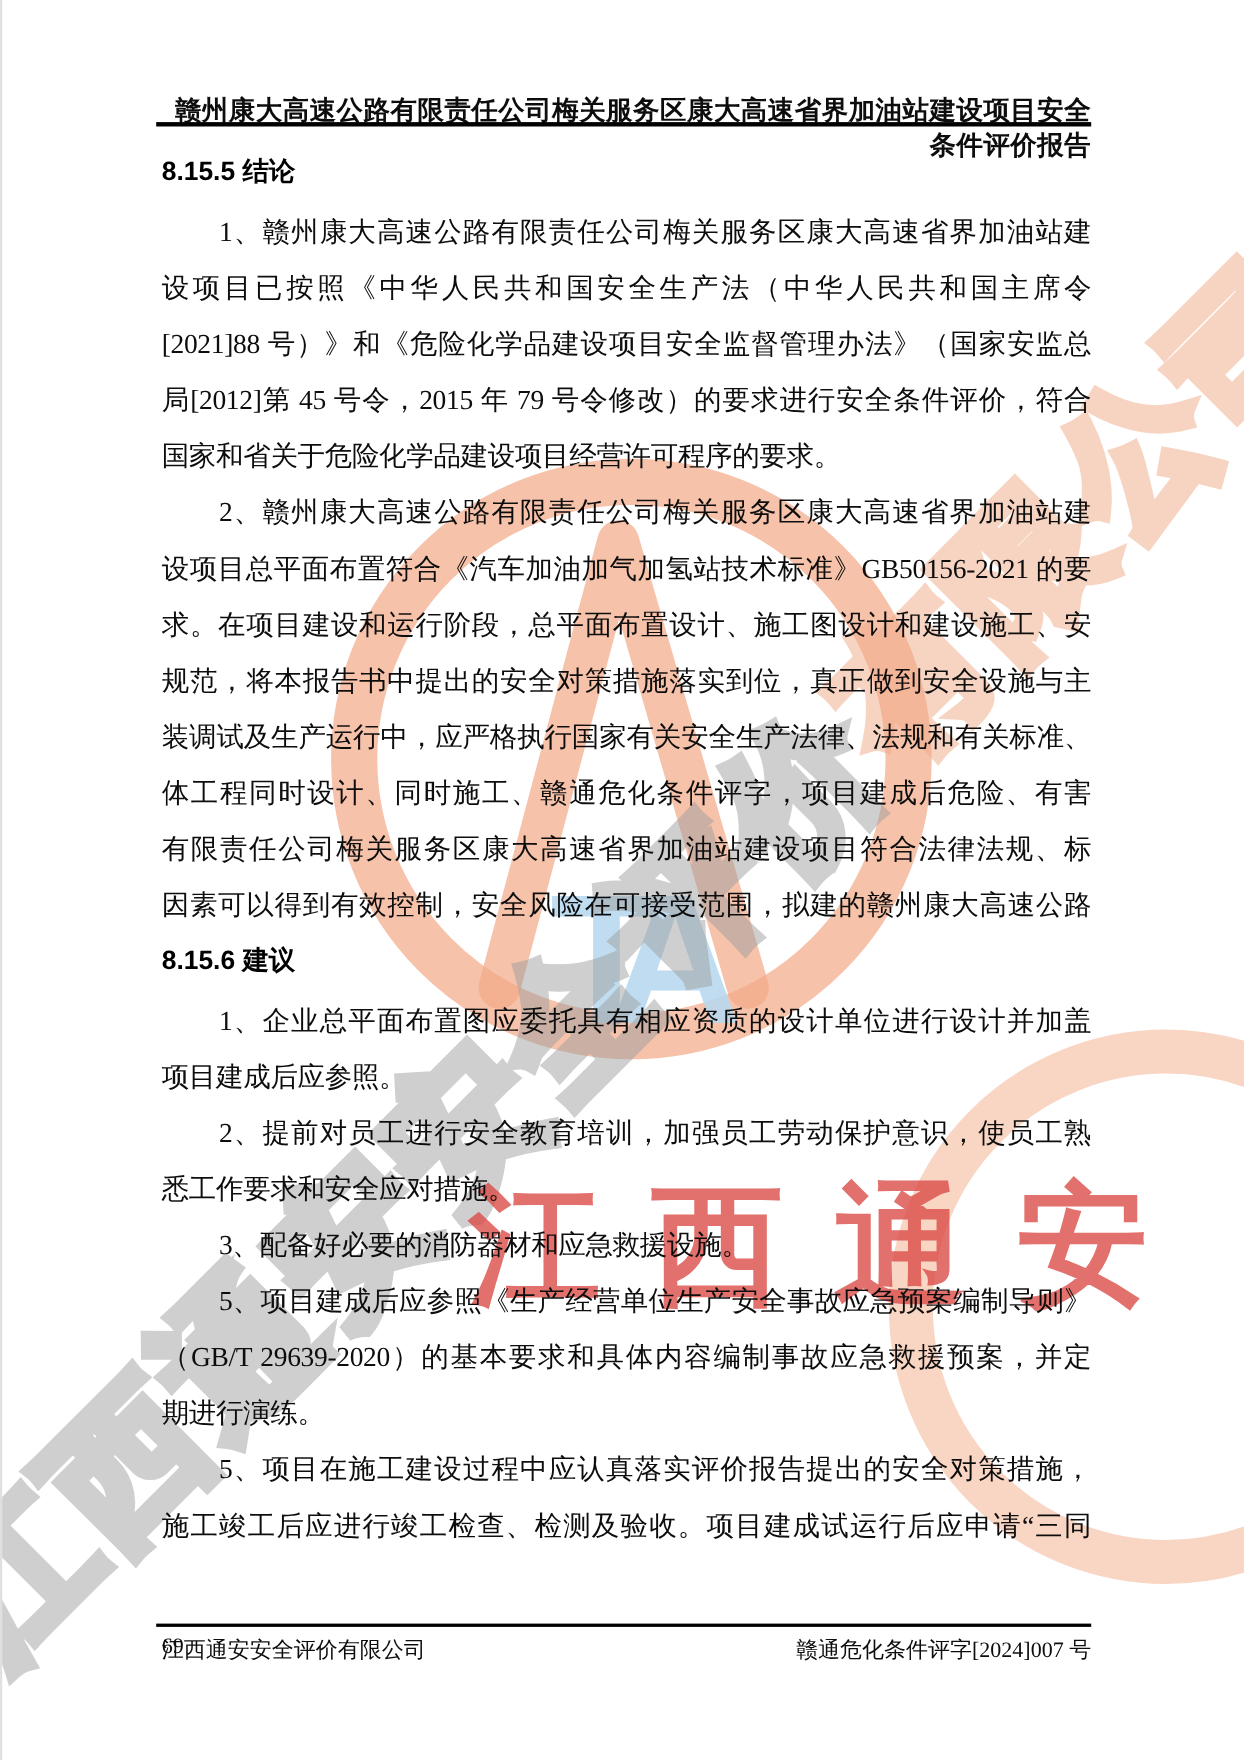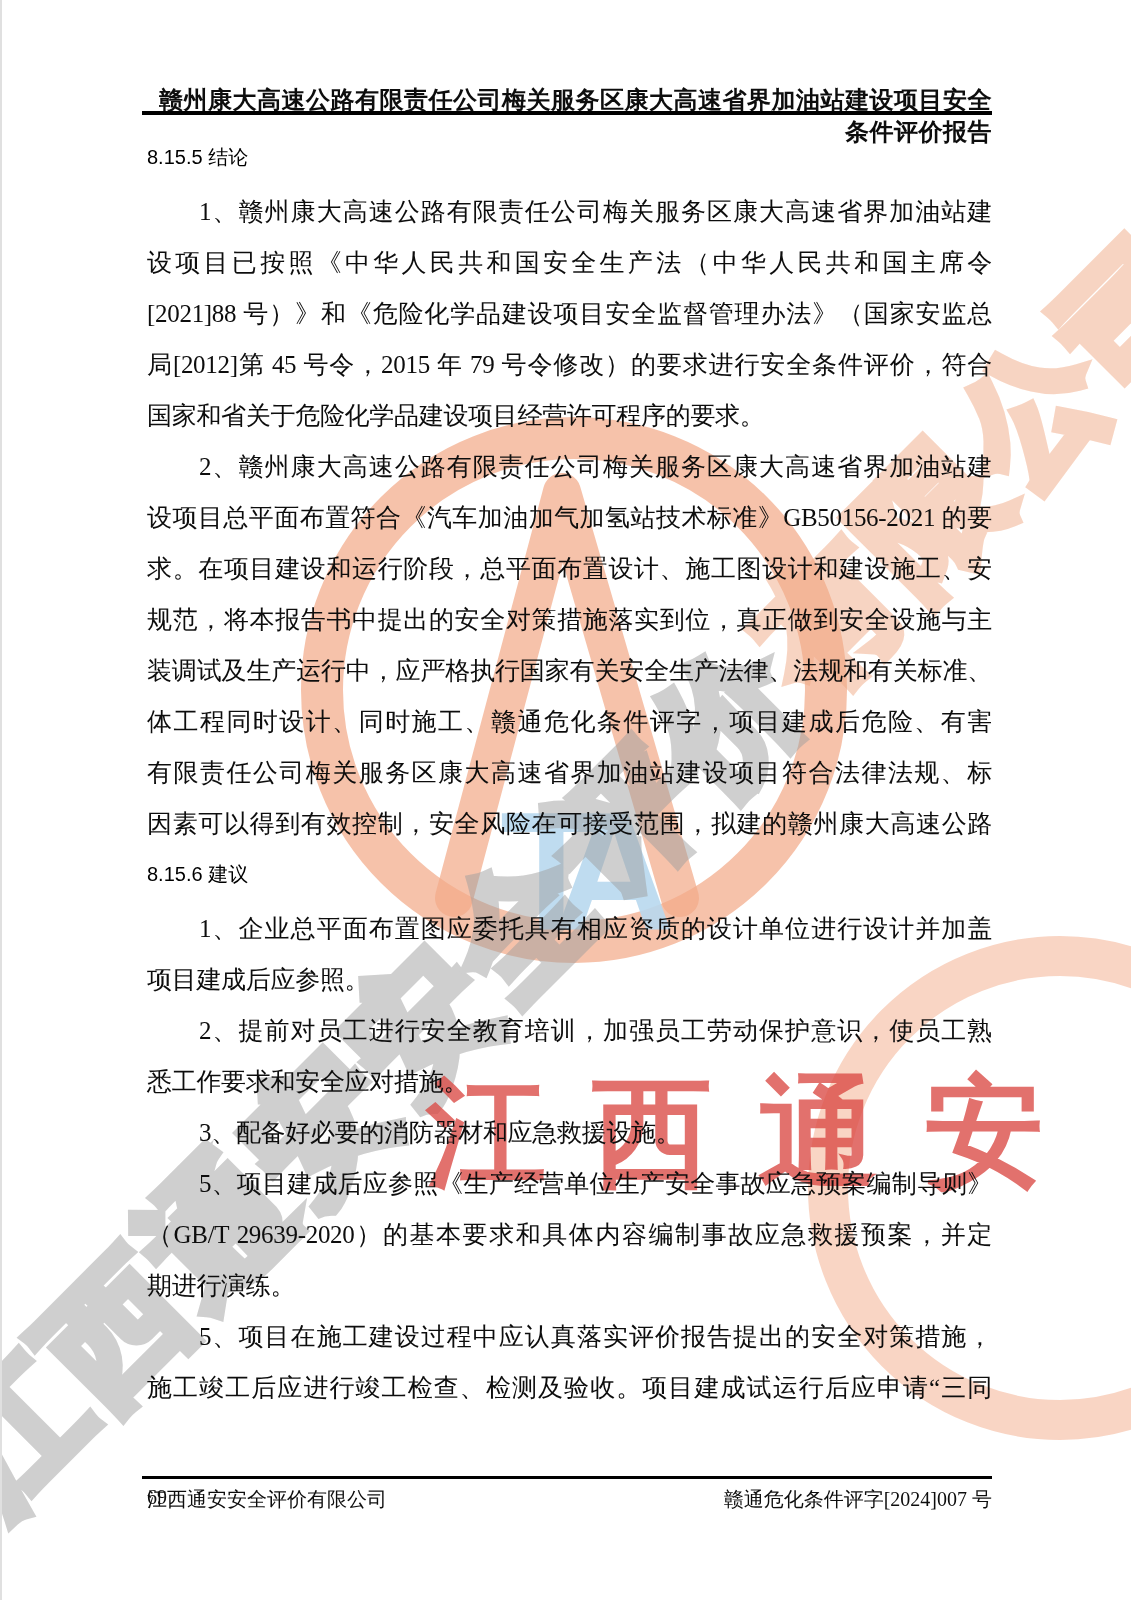--- a/index.html
+++ b/index.html
@@ -46,21 +46,21 @@
   .doc{position:relative;z-index:1;}
   .header-title{
     position:absolute;top:84px;left:140px;width:850px;
     text-align:right;font-size:24px;font-weight:600;
     letter-spacing:.5px;
   }
   .header-rule{position:absolute;top:111px;left:140px;width:850px;height:4px;background:#000;}
   .content{position:absolute;top:138px;left:145px;width:845px;}
   .sec-heading{
     font-family:"Liberation Sans","DejaVu Sans",sans-serif;
-    font-weight:normal;font-size:20px;line-height:38px;
+    font-weight:bold;font-size:24px;line-height:38px;
     margin:6px 0 10px 0;color:#000;
   }
   .sec-heading.first{margin-top:0;}
   .line{
     font-size:25px;line-height:51px;letter-spacing:-0.3px;
     text-align:justify;text-align-last:justify;
     white-space:normal;
   }
   .line.indent{padding-left:52px;}
   .line.end{text-align-last:left;}

